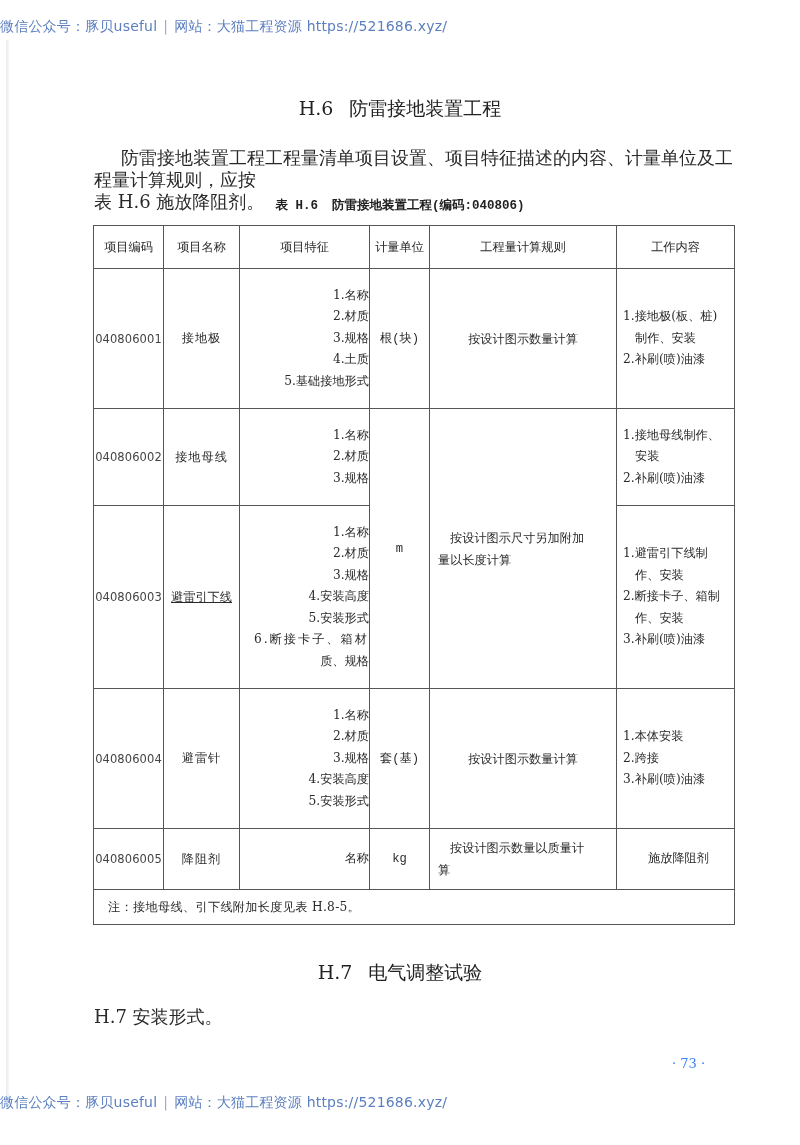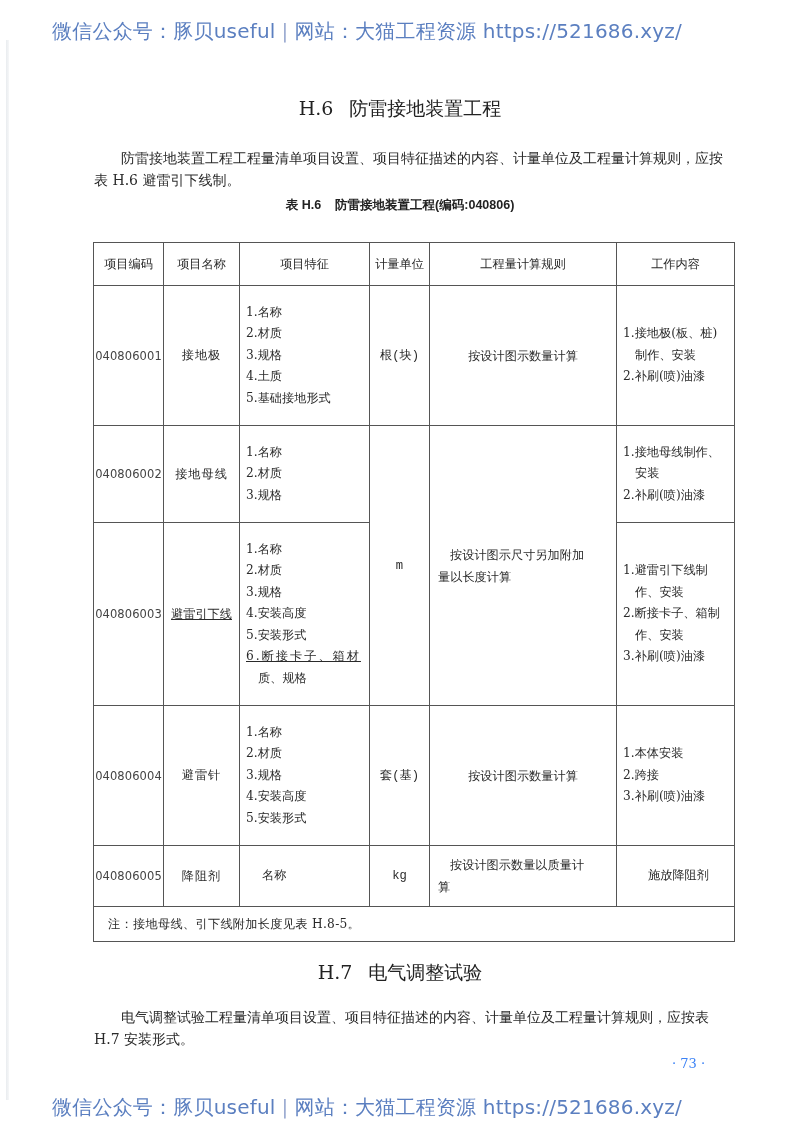--- a/index.html
+++ b/index.html
@@ -6,56 +6,56 @@
   body {
     width: 800px; height: 1145px; position: relative; overflow: hidden;
     background: #ffffff; color: #2b2b2b;
     font-family: "DejaVu Serif", "Liberation Serif", serif;
   }
   .edge {
     position: absolute; left: 6px; top: 40px; width: 3px; height: 1060px;
     background: linear-gradient(to right, #e9ecef, #f6f7f8);
   }
   .watermark {
-    position: absolute; left: 0; width: 734px; text-align: center;
-    font-size: 20px; color: #5b7fc0; letter-spacing: 0.2px;
+    position: absolute; left: 0; width: 734px; text-align: left;
+    font-size: 14px; color: #5b7fc0; letter-spacing: 0.2px;
     font-family: "DejaVu Sans", "Liberation Sans", sans-serif;
   }
   .watermark .sep { color: #9aaad0; margin: 0 6px; }
   .wm-top { top: 18px; }
   .wm-bot { top: 1094px; }
   .h-title {
     position: absolute; left: 0; width: 800px; text-align: center;
     font-size: 19px; color: #222;
   }
   .h-title .num { margin-right: 16px; }
   .para {
     position: absolute; left: 94px; width: 646px;
-    font-size: 14px; line-height: 22px; color: #2a2a2a;
+    font-size: 18px; line-height: 22px; color: #2a2a2a;
   }
   .para .indent { display: inline-block; width: 27px; }
   .table-caption {
     position: absolute; left: 0; width: 800px; top: 197px; text-align: center;
     font-size: 12.5px; font-weight: bold; color: #222;
-    font-family: Liberation Sans, sans-serif;
+    font-family: Liberation Mono, monospace;
   }
   .table-caption .cap-num { margin-right: 14px; }
   table.spec {
-    position: absolute; left: 93px; top: 242px; width: 641px;
+    position: absolute; left: 93px; top: 225px; width: 641px;
     border-collapse: collapse; table-layout: fixed;
     font-size: 12.2px; color: #2a2a2a; padding-left: 12px;
   }
   table.spec td, table.spec th {
     border: 1px solid #555; padding: 0; vertical-align: middle;
     font-weight: normal;
   }
   table.spec { border: 1.5px solid #333; }
   .c-code { text-align: center; font-family: "DejaVu Sans", "Liberation Sans", sans-serif; font-size: 11.5px; color: #444; letter-spacing: 0.1px; }
   .c-name { text-align: center; letter-spacing: 1px; }
-  .c-feat { padding-left: 6px !important; line-height: 21.5px; }
+  .c-feat { padding-left: 6px !important; line-height: 21.5px; text-align: right; }
   .c-unit { text-align: center; font-family: Liberation Mono, monospace; }
   .c-rule { padding: 0 8px !important; line-height: 22px; }
   .c-work { padding-left: 6px !important; line-height: 21.5px; }
   .cont { padding-left: 12px; }
   .center { text-align: center; }
   .rule-indent { display: inline-block; width: 12px; }
   .note { padding-left: 14px !important; text-align: left; letter-spacing: 0.3px; }
   .page-num {
     position: absolute; top: 1056px; left: 672px; font-size: 13px; color: #3b82f6;
   }
@@ -68,21 +68,21 @@
 <div class="watermark wm-top">
   <span>微信公众号：豚贝useful</span><span class="sep">|</span><span>网站：大猫工程资源 https://521686.xyz/</span>
 </div>
 
 <div class="h-title" style="top:96px;">
   <span class="num">H.6</span><span>防雷接地装置工程</span>
 </div>
 
 <div class="para" style="top:147px;">
   <div><span class="indent"></span><span>防雷接地装置工程工程量清单项目设置、项目特征描述的内容、计量单位及工程量计算规则，应按</span></div>
-  <div>表 H.6 避雷引下线制。</div>
+  <div>表 H.6 施放降阻剂。</div>
 </div>
 
 <div class="table-caption">
   <span class="cap-num">表 H.6</span><span>防雷接地装置工程(编码:040806)</span>
 </div>
 
 <table class="spec">
   <colgroup>
     <col style="width:70px">
       <col style="width:76px">
@@ -142,21 +142,21 @@
 
   <tr style="height:183px;">
     <td class="c-code">040806003</td>
     <td class="c-name" style="letter-spacing:0;text-decoration:underline;">避雷引下线</td>
     <td class="c-feat">
       <div>1.名称</div>
       <div>2.材质</div>
       <div>3.规格</div>
       <div>4.安装高度</div>
       <div>5.安装形式</div>
-      <div style="letter-spacing:2px;text-decoration:underline;">6.断接卡子、箱材</div>
+      <div style="letter-spacing:2px;">6.断接卡子、箱材</div>
       <div class="cont">质、规格</div>
     </td>
     <td class="c-work">
       <div>1.避雷引下线制</div>
       <div class="cont">作、安装</div>
       <div>2.断接卡子、箱制</div>
       <div class="cont">作、安装</div>
       <div>3.补刷(喷)油漆</div>
     </td>
   </tr>
@@ -196,21 +196,20 @@
     <td colspan="6" class="note">注：接地母线、引下线附加长度见表 H.8-5。</td>
   </tr>
 </tbody>
   </table>
 
 <div class="h-title" style="top:960px;">
   <span class="num">H.7</span><span>电气调整试验</span>
 </div>
 
 <div class="para" style="top:1006px;">
-  <div><span class="indent"></span><span>电气调整试验工程量清单项目设置、项目特征描述的内容、计量单位及工程量计算规则，应按表</span></div>
   <div>H.7 安装形式。</div>
 </div>
 
 <div class="page-num">· 73 ·</div>
 
 <div class="watermark wm-bot">
   <span>微信公众号：豚贝useful</span><span class="sep">|</span><span>网站：大猫工程资源 https://521686.xyz/</span>
 </div>
 
 </body></html>

